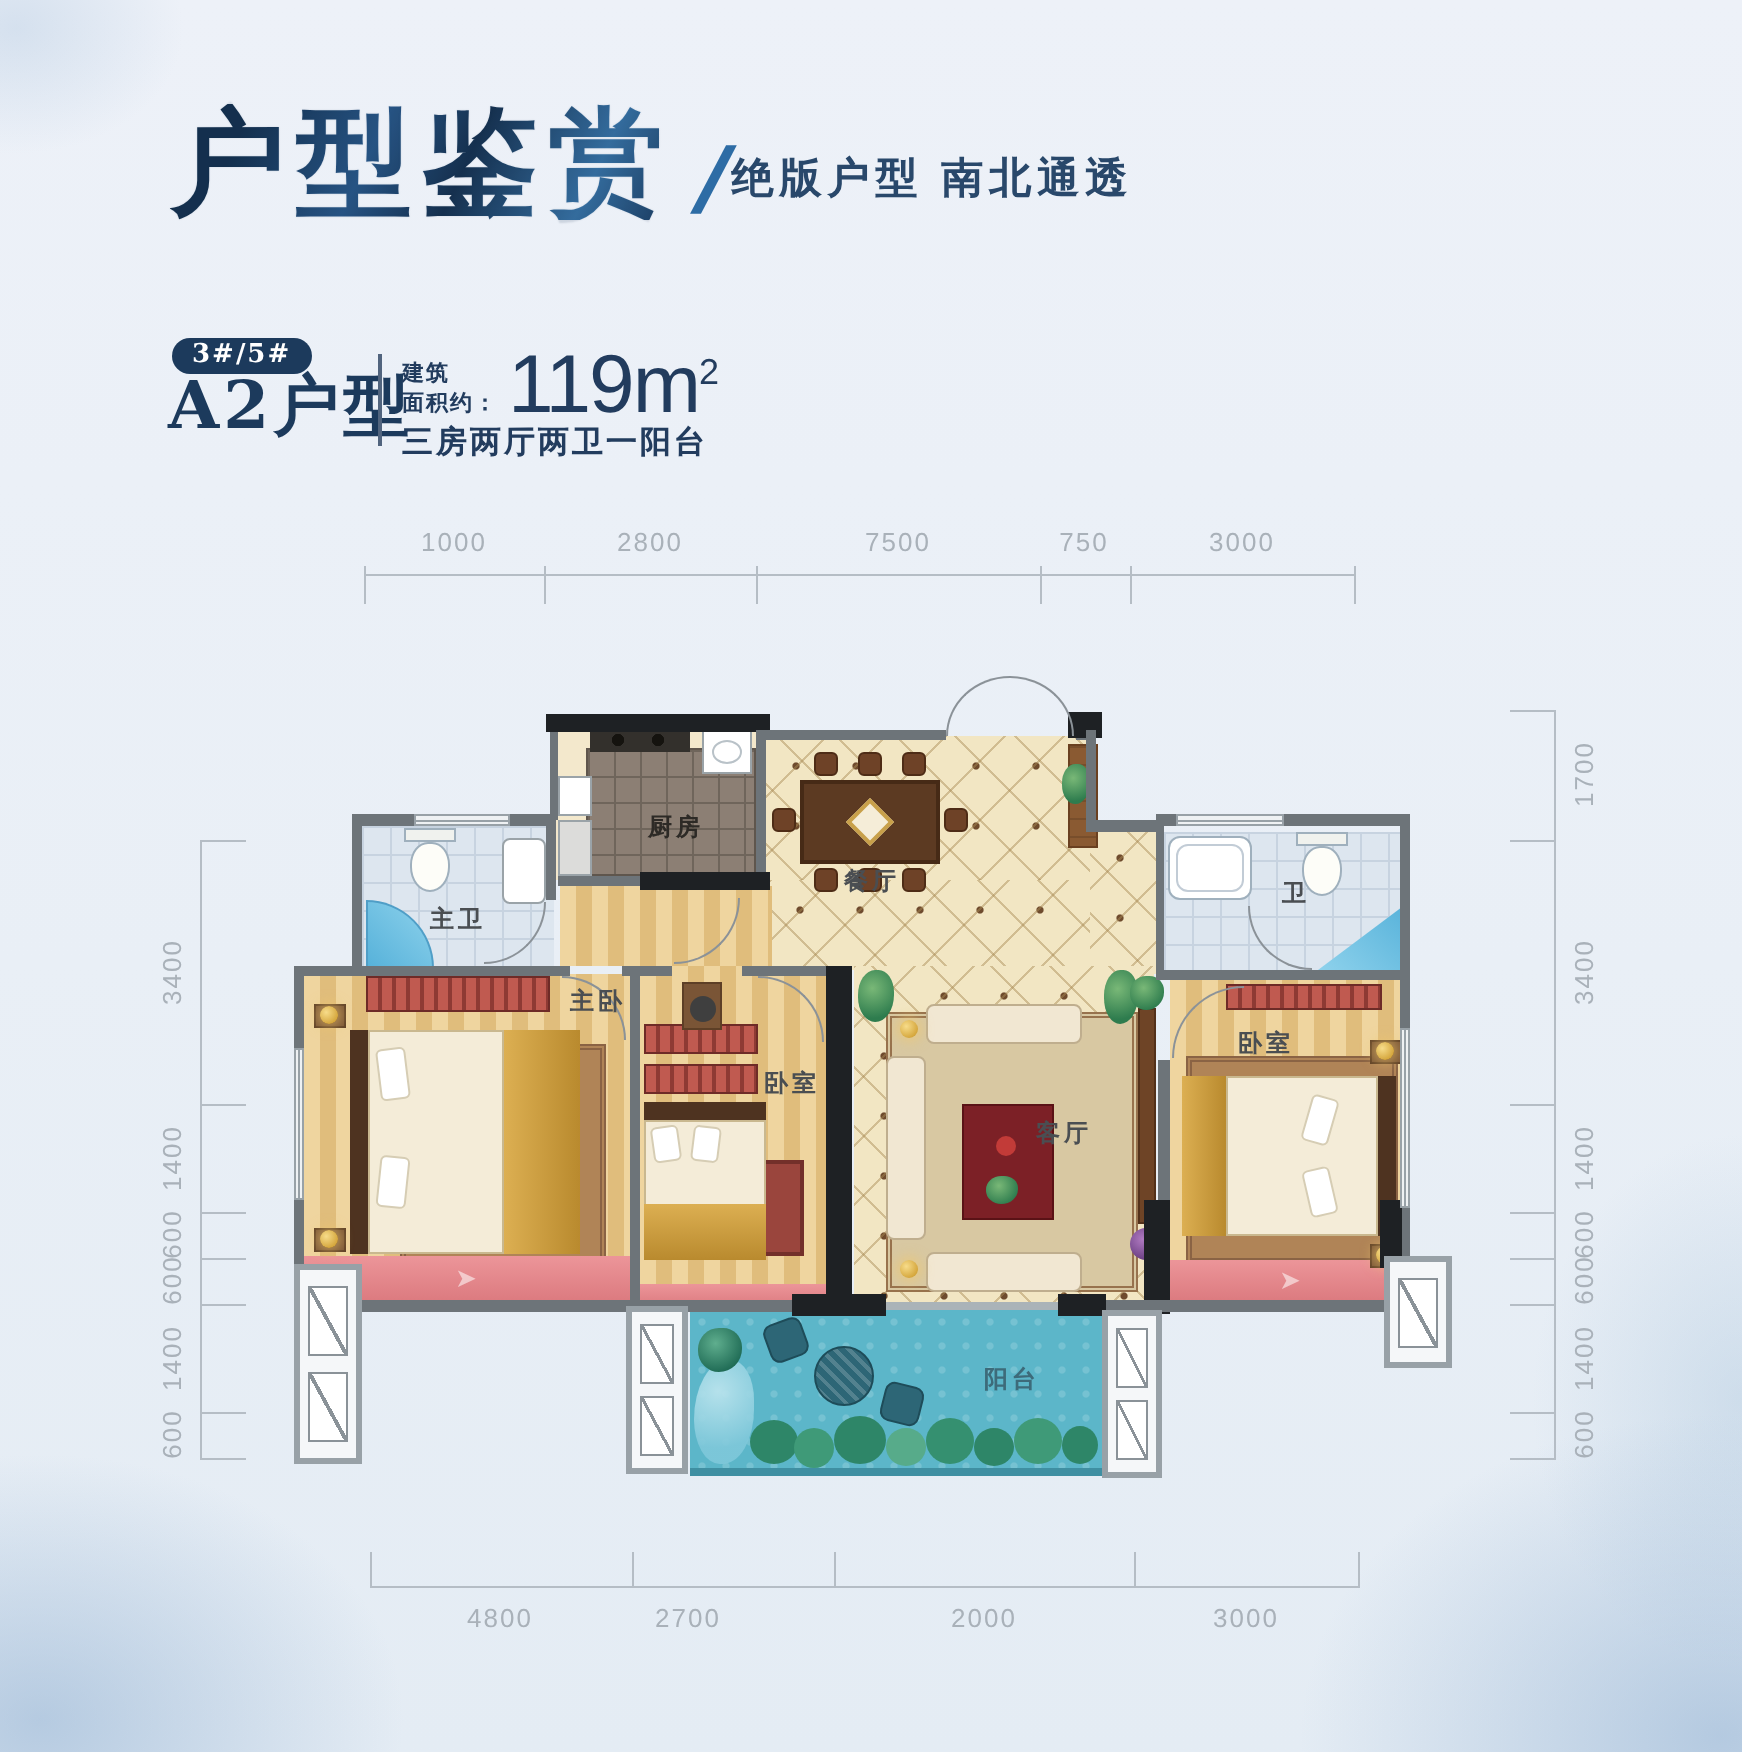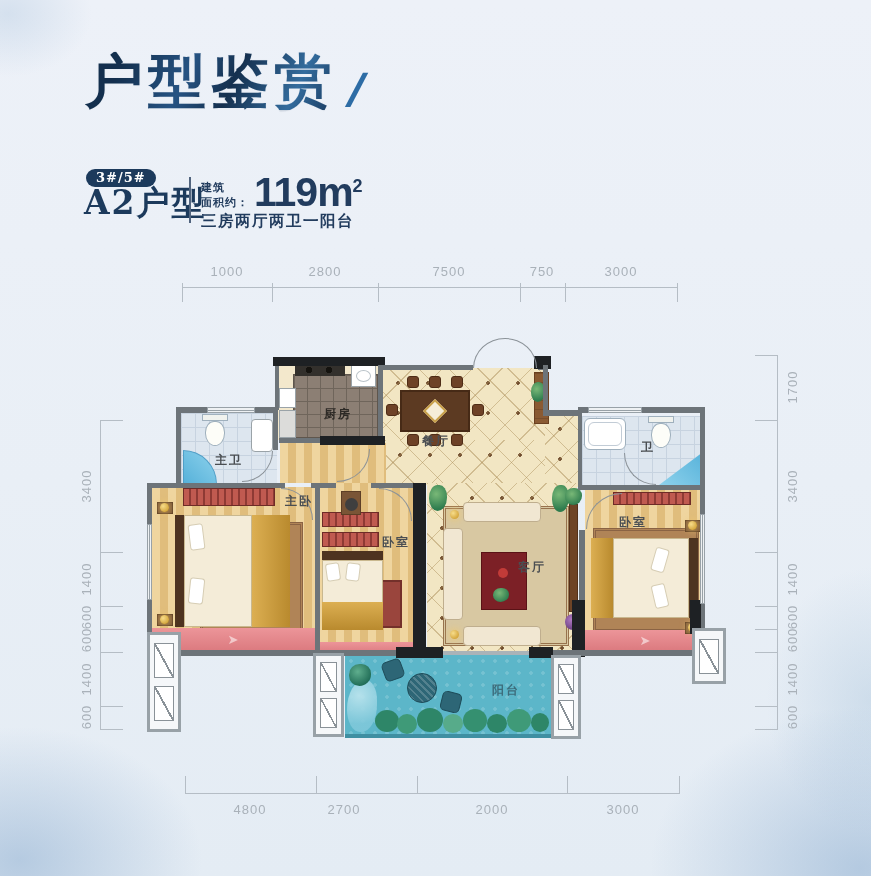--- a/index.html
+++ b/index.html
@@ -31,21 +31,21 @@
   .subtitle { font-size:21px; color:#29486b; letter-spacing:3px; font-weight:700; padding-bottom:7px;}
   
   .badge { position:absolute; left:86px; top:169px; background:#1c3a5c; color:#fff;
     font-family:"DejaVu Serif", serif; font-weight:700; font-size:13px; padding:1px 10px 2px;
     border-radius:9px; letter-spacing:1px;}
   .unit-name { position:absolute; left:84px; top:184px; font-family:"DejaVu Serif", serif;
     font-weight:700; font-size:33px; color:#1c3a5c; letter-spacing:2px; line-height:1.15;}
   .vdivider { position:absolute; left:189px; top:177px; width:2px; height:46px; background:#51647e; }
   .area-row { position:absolute; left:201px; top:172px; display:flex; align-items:flex-start; }
   .area-prefix { font-size:11px; font-weight:700; color:#223c5e; line-height:1.4; padding-top:8px; letter-spacing:1px;}
-  .area-value { font-size:41px; font-weight:700; color:#223c5e; line-height:1; margin-left:5px; letter-spacing:-1px;}
+  .area-value { font-size:41px; font-weight:400; color:#223c5e; line-height:1; margin-left:5px; letter-spacing:-1px;}
   .area-value sup { font-size:18px; vertical-align:14px; }
   .layout-desc { position:absolute; left:201px; top:211px; font-size:15.5px; font-weight:700;
     color:#223c5e; letter-spacing:1.5px;}
   
   .dline { position:absolute; background:#b5bdc5; }
   .dtick { position:absolute; background:#b5bdc5; }
   .dlab { position:absolute; color:#a9b1b9; font-size:13px; letter-spacing:1px;
     transform:translate(-50%,-50%); white-space:nowrap;}
   .dlab.rot { transform:translate(-50%,-50%) rotate(-90deg); }
   
@@ -146,20 +146,21 @@
   .graybox { background:#dcdcda; border:1px solid #9aa3a8; }
 </style>
 </head>
 <body>
 
 <div id="canvas">
 
   <div class="title-row">
     <h1 class="big-title">户型鉴赏</h1>
     <span class="slash">/</span>
+    <span class="subtitle">绝版户型 南北通透</span>
   </div>
 
   <div class="badge">3#/5#</div>
   <div class="unit-name">A2户型</div>
   <div class="vdivider"></div>
   <div class="area-row">
     <div class="area-prefix">
       <span>建筑</span><br>
       <span>面积约：</span>
     </div>

